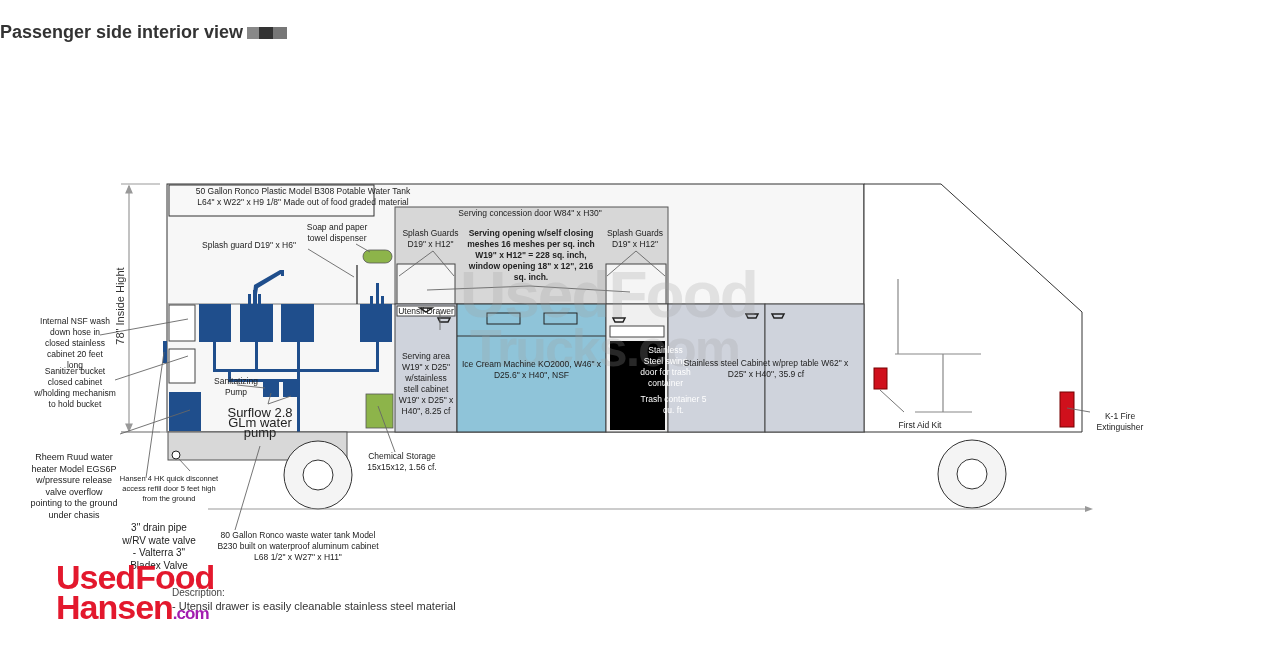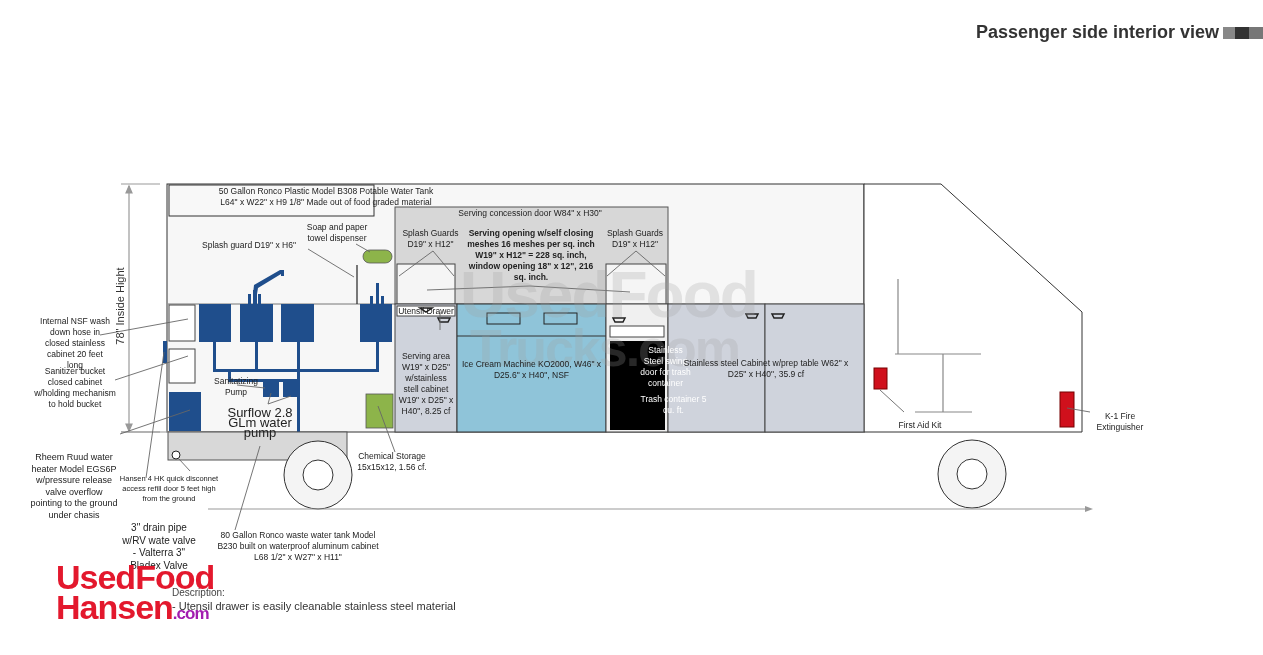--- a/index.html
+++ b/index.html
@@ -1,17 +1,17 @@
 <!DOCTYPE html>
 <html><head>
 <meta charset="utf-8">
 <style>
   html,body{margin:0;padding:0;background:#fff;}
   body{width:1263px;height:655px;position:relative;overflow:hidden;font-family:"Liberation Sans",sans-serif;color:#222;}
-  #title{position:absolute;left:0;width:1263px;top:22px;text-align:right;font-size:18px;font-weight:bold;color:#333;}
+  #title{position:absolute;left:0;width:1263px;top:22px;text-align:left;font-size:18px;font-weight:bold;color:#333;}
   #title .redact{display:inline-block;width:40px;height:12px;background:linear-gradient(90deg,#888 0 30%,#333 30% 65%,#777 65%);vertical-align:middle;margin-left:4px;}
   svg{position:absolute;left:0;top:0;}
   .lbl{position:absolute;font-size:8.5px;line-height:11px;text-align:center;color:#222;}
   .lbl-w{color:#fff;padding-left:28px;}
   #logo{position:absolute;left:56px;top:562px;font-family:"Liberation Sans",sans-serif;font-weight:bold;color:#e3182d;line-height:30px;}
   #logo .l1{font-size:34px;letter-spacing:-1px;}
   #logo .l2{font-size:34px;letter-spacing:-1px;}
   #logo .dc{font-size:17px;color:#a21caf;}
   #desc-title{position:absolute;left:172px;top:587px;font-size:10px;color:#444;}
   #desc{position:absolute;left:172px;top:600px;font-size:11px;color:#333;}
@@ -151,42 +151,42 @@
     <line x1="904" y1="412" x2="880" y2="390"></line>
     <line x1="1090" y1="412" x2="1067" y2="408"></line>
   </g>
 </svg>
 
 <div class="wm" style="left:460px;top:258px;">UsedFood</div>
 <div class="wm" style="left:470px;top:318px;font-size:52px;">Trucks.com</div>
 
 <div style="position:absolute;left:60px;top:300px;width:120px;transform:rotate(-90deg);transform-origin:60px 6px;font-size:11px;color:#333;text-align:center;">78" Inside Hight</div>
 
-<div class="lbl" style="left:181px;top:186px;width:226px;padding-left:32px;">50 Gallon Ronco Plastic Model B308 Potable Water Tank L64" x W22" x H9 1/8" Made out of food graded material</div>
+<div class="lbl" style="left:158px;top:186px;width:226px;padding-left:32px;">50 Gallon Ronco Plastic Model B308 Potable Water Tank L64" x W22" x H9 1/8" Made out of food graded material</div>
 <div class="lbl" style="left:302px;top:222px;width:70px;">Soap and paper towel dispenser</div>
 <div class="lbl" style="left:194px;top:240px;width:110px;">Splash guard D19" x H6"</div>
 <div class="lbl" style="left:430px;top:208px;width:200px;">Serving concession door W84" x H30"</div>
 <div class="lbl" style="left:398px;top:228px;width:65px;">Splash Guards D19" x H12"</div>
 <div class="lbl" style="left:463px;top:228px;width:136px;font-weight:bold;">Serving opening w/self closing meshes 16 meshes per sq. inch W19" x H12" = 228 sq. inch, window opening 18" x 12", 216 sq. inch.</div>
 <div class="lbl" style="left:603px;top:228px;width:64px;">Splash Guards D19" x H12"</div>
 <div class="lbl" style="left:40px;top:316px;width:70px;">Internal NSF wash down hose in closed stainless cabinet 20 feet long</div>
 <div class="lbl" style="left:32px;top:366px;width:86px;">Sanitizer bucket closed cabinet w/holding mechanism to hold bucket</div>
 <div class="lbl" style="left:30px;top:436px;width:88px;font-size:9px;line-height:11.5px;margin-top:16px;">Rheem Ruud water heater Model EGS6P w/pressure release valve overflow pointing to the ground under chasis</div>
 <div class="lbl" style="left:115px;top:474px;width:108px;font-size:7.5px;line-height:10px;">Hansen 4 HK quick disconnet access refill door 5 feet high from the ground</div>
 <div class="lbl" style="left:210px;top:376px;width:52px;">Sanitatizing Pump</div>
 <div class="lbl" style="left:222px;top:408px;width:76px;font-size:13px;line-height:10px;">Surflow 2.8 GLm water pump</div>
 <div class="lbl" style="left:397px;top:306px;width:58px;">Utensil Drawer</div>
 <div class="lbl" style="left:397px;top:351px;width:58px;">Serving area W19" x D25" w/stainless stell cabinet W19" x D25" x H40", 8.25 cf</div>
 <div class="lbl" style="left:459px;top:359px;width:145px;">Ice Cream Machine KO2000, W46" x D25.6" x H40", NSF</div>
 <div class="lbl lbl-w" style="left:610px;top:345px;width:55px;">Stainless Steel swing door for trash container</div>
 <div class="lbl lbl-w" style="left:610px;top:394px;width:71px;">Trash container 5 cu. ft.</div>
 <div class="lbl" style="left:676px;top:358px;width:180px;">Stainless steel Cabinet w/prep table W62" x D25" x H40", 35.9 cf</div>
 <div class="lbl" style="left:890px;top:420px;width:60px;">First Aid Kit</div>
 <div class="lbl" style="left:1090px;top:411px;width:60px;">K-1 Fire Extinguisher</div>
-<div class="lbl" style="left:354px;top:451px;width:76px;text-align:center;">Chemical Storage 15x15x12, 1.56 cf.</div>
+<div class="lbl" style="left:364px;top:451px;width:76px;text-align:center;">Chemical Storage 15x15x12, 1.56 cf.</div>
 <div class="lbl" style="left:120px;top:522px;width:78px;font-size:10px;line-height:12.5px;">3" drain pipe w/RV wate valve - Valterra 3" Bladex Valve</div>
 <div class="lbl" style="left:215px;top:530px;width:166px;">80 Gallon Ronco waste water tank Model B230 built on waterproof aluminum cabinet L68 1/2" x W27" x H11"</div>
 
 <div id="desc-title">Description:</div>
 <div id="desc">- Utensil drawer is easily cleanable stainless steel material</div>
 
 <div id="logo">
   <div class="l1">UsedFood</div>
   <div class="l2"><span>Hansen</span><span class="dc">.com</span></div>
 </div>

